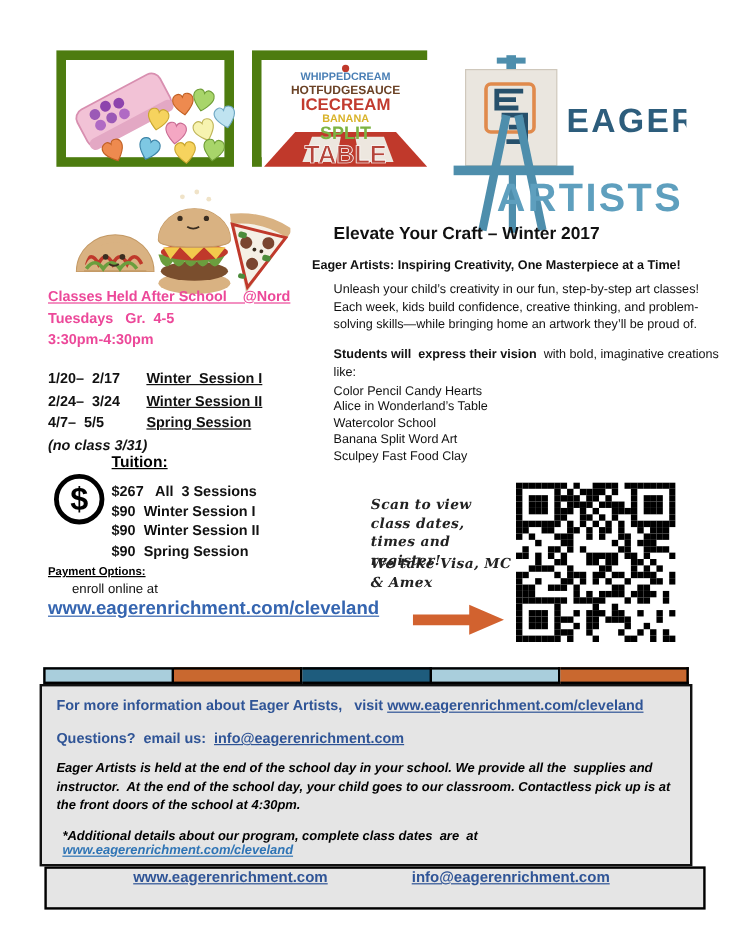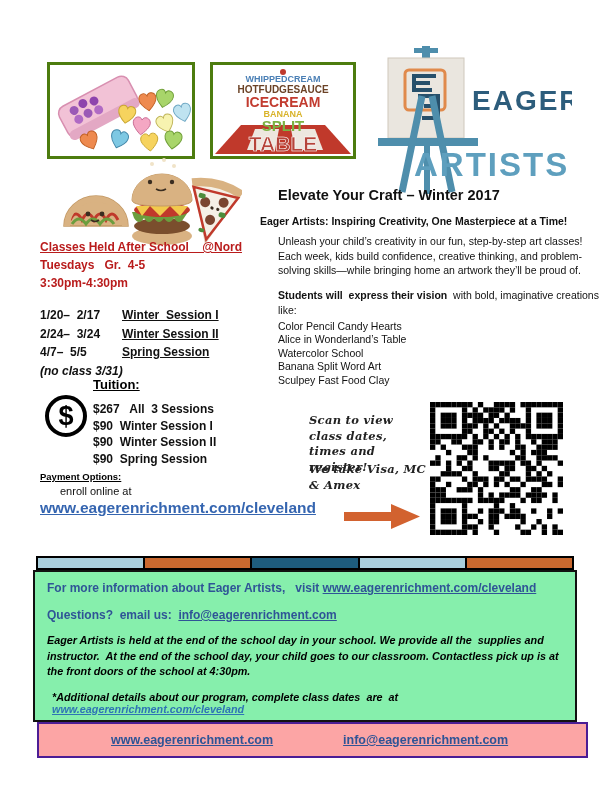--- a/index.html
+++ b/index.html
@@ -3,29 +3,29 @@
 <meta charset="utf-8">
 <style>
   * { margin:0; padding:0; box-sizing:border-box; }
   html,body { background:#ffffff; }
   body { font-family:"Liberation Sans", sans-serif; }
   #flyer { position:relative; width:612px; height:792px; background:#fff; overflow:hidden; }
   .t { white-space:pre-wrap; }
   .u { text-decoration:underline; }
 
   
-  .frame { position:absolute; background:#fff; border:3px solid #4d7c0f;margin-top:20px; }
+  .frame { position:absolute; background:#fff; border:8px solid #4d7c0f; }
   .img1 { left:47px; top:42px; width:148px; height:97px; }
   .img2 { left:210px; top:42px; width:146px; height:97px; }
   .logo { position:absolute; left:372px; top:44px; width:200px; height:152px; }
   .clay { position:absolute; left:52px; top:148px; width:190px; height:102px; }
 
   
   .schedule { position:absolute; left:40px; top:238px; width:240px;
-              font-size:12px; font-weight:700; line-height:18px; color:#b91c1c; }
+              font-size:12px; font-weight:700; line-height:18px; color:#ec4899; }
   .sessions { position:absolute; left:40px; top:306px; width:240px;
               font-size:12px; font-weight:700; line-height:18.5px; color:#111; }
   .sessions .dates { display:inline-block; width:82px; }
   .note { font-style:italic; }
   .tuition-label { position:absolute; left:93px; top:377px; font-size:13px; font-weight:700; text-decoration:underline; }
   .dollar { position:absolute; left:45px; top:395px; width:42px; height:42px; border:4px solid #000;
             border-radius:50%; display:flex; align-items:center; justify-content:center;
             font-size:27px; font-weight:700; color:#000; }
   .prices { position:absolute; left:93px; top:401px; font-size:12px; font-weight:700; line-height:16.5px; color:#111; }
   .pay-label { position:absolute; left:40px; top:471px; font-size:9.5px; font-weight:700; text-decoration:underline; }
@@ -44,30 +44,30 @@
   .scan { position:absolute; left:309px; top:413px; width:118px; }
   .visa { position:absolute; left:309px; top:462px; width:125px; }
   .arrow { position:absolute; left:344px; top:503px; }
   .qr { position:absolute; left:430px; top:402px; width:133px; height:133px; }
 
   
   .strip { position:absolute; left:36px; top:556px; width:538px; height:14px; display:flex; }
   .strip-seg { flex:1; border:2px solid #000; }
   .strip-seg + .strip-seg { border-left:none; }
   .gray-box { position:absolute; left:33px; top:570px; width:544px; height:152px;
-              background:#86efac; border:2px solid #111; padding:9px 12px; }
+              background:#e5e5e5; border:2px solid #111; padding:9px 12px; }
   .fline { font-size:12px; font-weight:700; color:#2F5496; }
   .fline .link { text-decoration:underline; cursor:pointer; }
   .fl1 { margin-bottom:13px; }
   .fl2 { margin-bottom:11px; }
   .fpara { font-size:10.8px; font-weight:700; font-style:italic; color:#000; line-height:15.5px; margin-bottom:11px; }
   .fadd { font-size:10.8px; font-weight:700; font-style:italic; color:#000; padding-left:5px; }
   .fadd .link { color:#2E74B5; text-decoration:underline; cursor:pointer; }
   .blue-bar { position:absolute; left:37px; top:722px; width:551px; height:36px;
-              background:#fca5a5; border:2px solid #4c1d95; display:flex; align-items:center; }
+              background:#e5e5e5; border:2px solid #000000; display:flex; }
   .blue-bar .link { font-size:12.5px; font-weight:700; color:#2F5496; text-decoration:underline; cursor:pointer; }
   .bb1 { margin-left:72px; }
   .bb2 { margin-left:70px; }
 
   svg text { font-family:"Liberation Sans", sans-serif; }
 </style>
 </head>
 <body>
 
 <div id="flyer">

